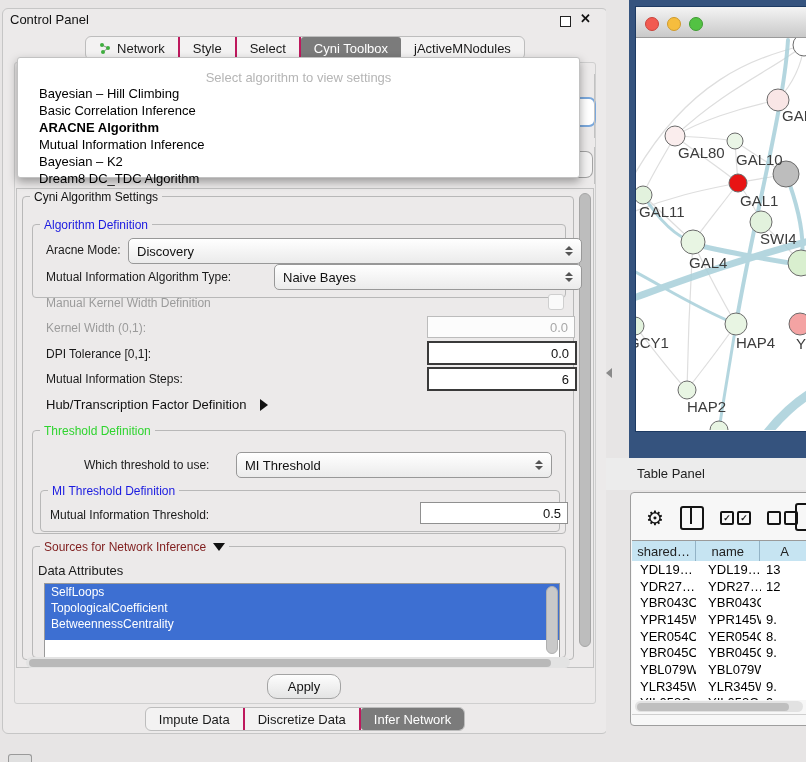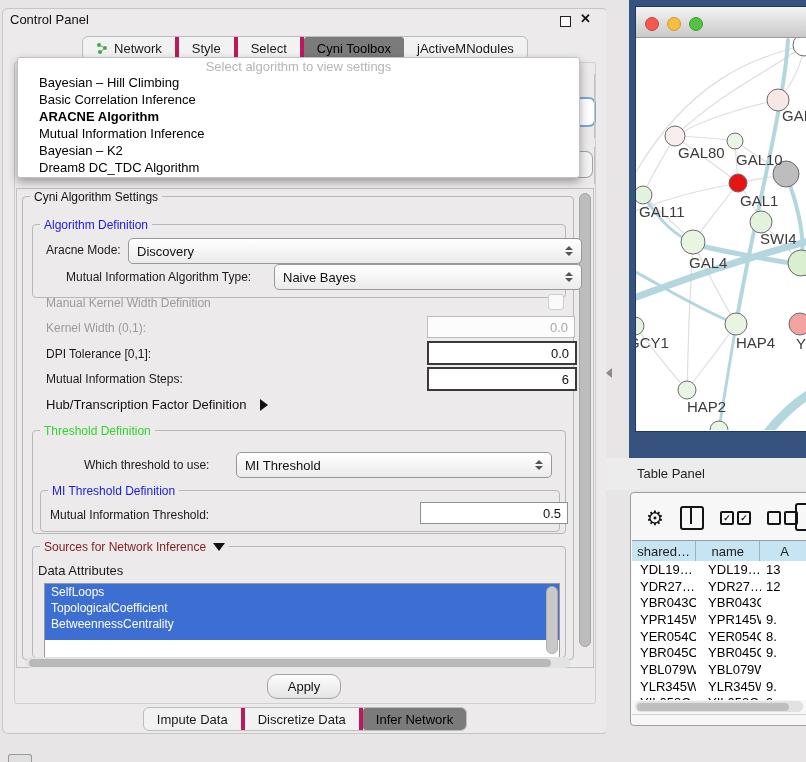--- a/index.html
+++ b/index.html
@@ -8,33 +8,33 @@
   .abs{position:absolute;}
   
   .cp{left:2px;top:8px;width:604px;height:724px;background:#eceaea;
       border:1px solid #c6c6c6;border-radius:6px;}
   .cp-title{left:10px;top:12px;font-size:13px;color:#111;}
   .float-btn{right:0;left:560px;top:16px;width:9px;height:9px;border:1.5px solid #222;background:#fff;}
   .close-btn{left:580px;top:11px;font-size:13px;font-weight:bold;color:#111;cursor:default;}
   
   .tabbar{left:16px;top:36px;width:578px;height:24px;display:flex;justify-content:center;align-items:stretch;}
   .tabgroup{display:flex;border:1px solid #bdbdbd;border-radius:6px;background:#f3f2f2;overflow:hidden;height:22px;}
-  .tab{display:flex;align-items:center;gap:5px;padding:0 13px;font-size:13px;color:#1a1a1a;border-right:4px solid #be185d;}
+  .tab{display:flex;align-items:center;gap:5px;padding:0 13px;font-size:13px;color:#1a1a1a;border-right:2px solid #be185d;}
   .tab:last-child{border-right:none;}
-  .tab.selected{background:#7b7b7b;color:#000000;border-right:none;border-radius:3px;}
+  .tab.selected{background:#7b7b7b;color:#ffffff;border-right:none;border-radius:3px;}
   
   .content-panel{left:14px;top:62px;width:580px;height:640px;border:1px solid #cfcfcf;border-radius:3px;background:#eceaea;}
   .frag-combo-focus{left:572px;top:97px;width:22px;height:26px;background:#fff;border:2px solid #7aa8dc;border-left:none;border-radius:0 7px 7px 0;z-index:5;}
   .frag-combo2{left:566px;top:151px;width:26px;height:25px;background:#f4f3f3;border:1px solid #a3a3a3;border-left:none;border-radius:0 7px 7px 0;z-index:5;}
   .frag-vline1{left:592px;top:74px;width:2px;height:64px;border-right:1px solid #c2c2c2;z-index:5;}
   .frag-vline2{left:592px;top:147px;width:2px;height:37px;border-right:1px solid #c2c2c2;z-index:5;}
   
   .popup{left:17px;top:57px;width:561px;height:119px;background:#fff;border:1px solid #c2c2c2;
          border-radius:3px;box-shadow:0 4px 10px rgba(0,0,0,.35);z-index:50;}
-  .popup-header{height:15px;text-align:center;color:#b5b5b5;font-size:13px;padding-top:1px;}
+  .popup-header{height:15px;text-align:center;color:#b5b5b5;font-size:13px;padding-top:12px;}
   .dd-item{height:17px;line-height:17px;font-size:13px;color:#000;padding-left:21px;white-space:nowrap;}
   .dd-item.bold{font-weight:bold;}
   
   .settings-panel{left:16px;top:188px;width:576px;height:478px;border:1px solid #c2c2c2;background:#eceaea;}
   .vscroll-track{left:577px;top:190px;width:13px;height:474px;}
   .vscroll-thumb{left:579px;top:193px;width:10px;height:452px;background:#bdbdbd;border:1px solid #a6a6a6;border-radius:6px;}
   .group{border:1px solid #b8b8b8;border-radius:4px;}
   .legend{font-size:12px;background:#eceaea;padding:0 4px;white-space:nowrap;z-index:2;}
   .flabel{font-size:12px;font-weight:normal;color:#1a1a1a;white-space:nowrap;}
   .flabel.disabled{color:#9b9b9b;}
@@ -158,21 +158,21 @@
 
   <div class="abs flabel" style="left:46px;top:243px;">Aracne Mode:</div>
   <div class="abs combo" style="left:128px;top:238px;width:436px;">
     <span>Discovery</span>
     <span class="stepper">
         <span class="up"></span>
         <span class="dn"></span>
       </span>
   </div>
 
-  <div class="abs flabel" style="left:46px;top:270px;margin-left:20px;">Mutual Information Algorithm Type:</div>
+  <div class="abs flabel" style="left:46px;top:270px;">Mutual Information Algorithm Type:</div>
   <div class="abs combo" style="left:274px;top:264px;width:290px;">
     <span>Naive Bayes</span>
     <span class="stepper">
         <span class="up"></span>
         <span class="dn"></span>
       </span>
   </div>
 
   <div class="abs flabel disabled" style="left:46px;top:296px;">Manual Kernel Width Definition</div>
   <div class="abs checkbox" style="left:548px;top:294px;"></div>

